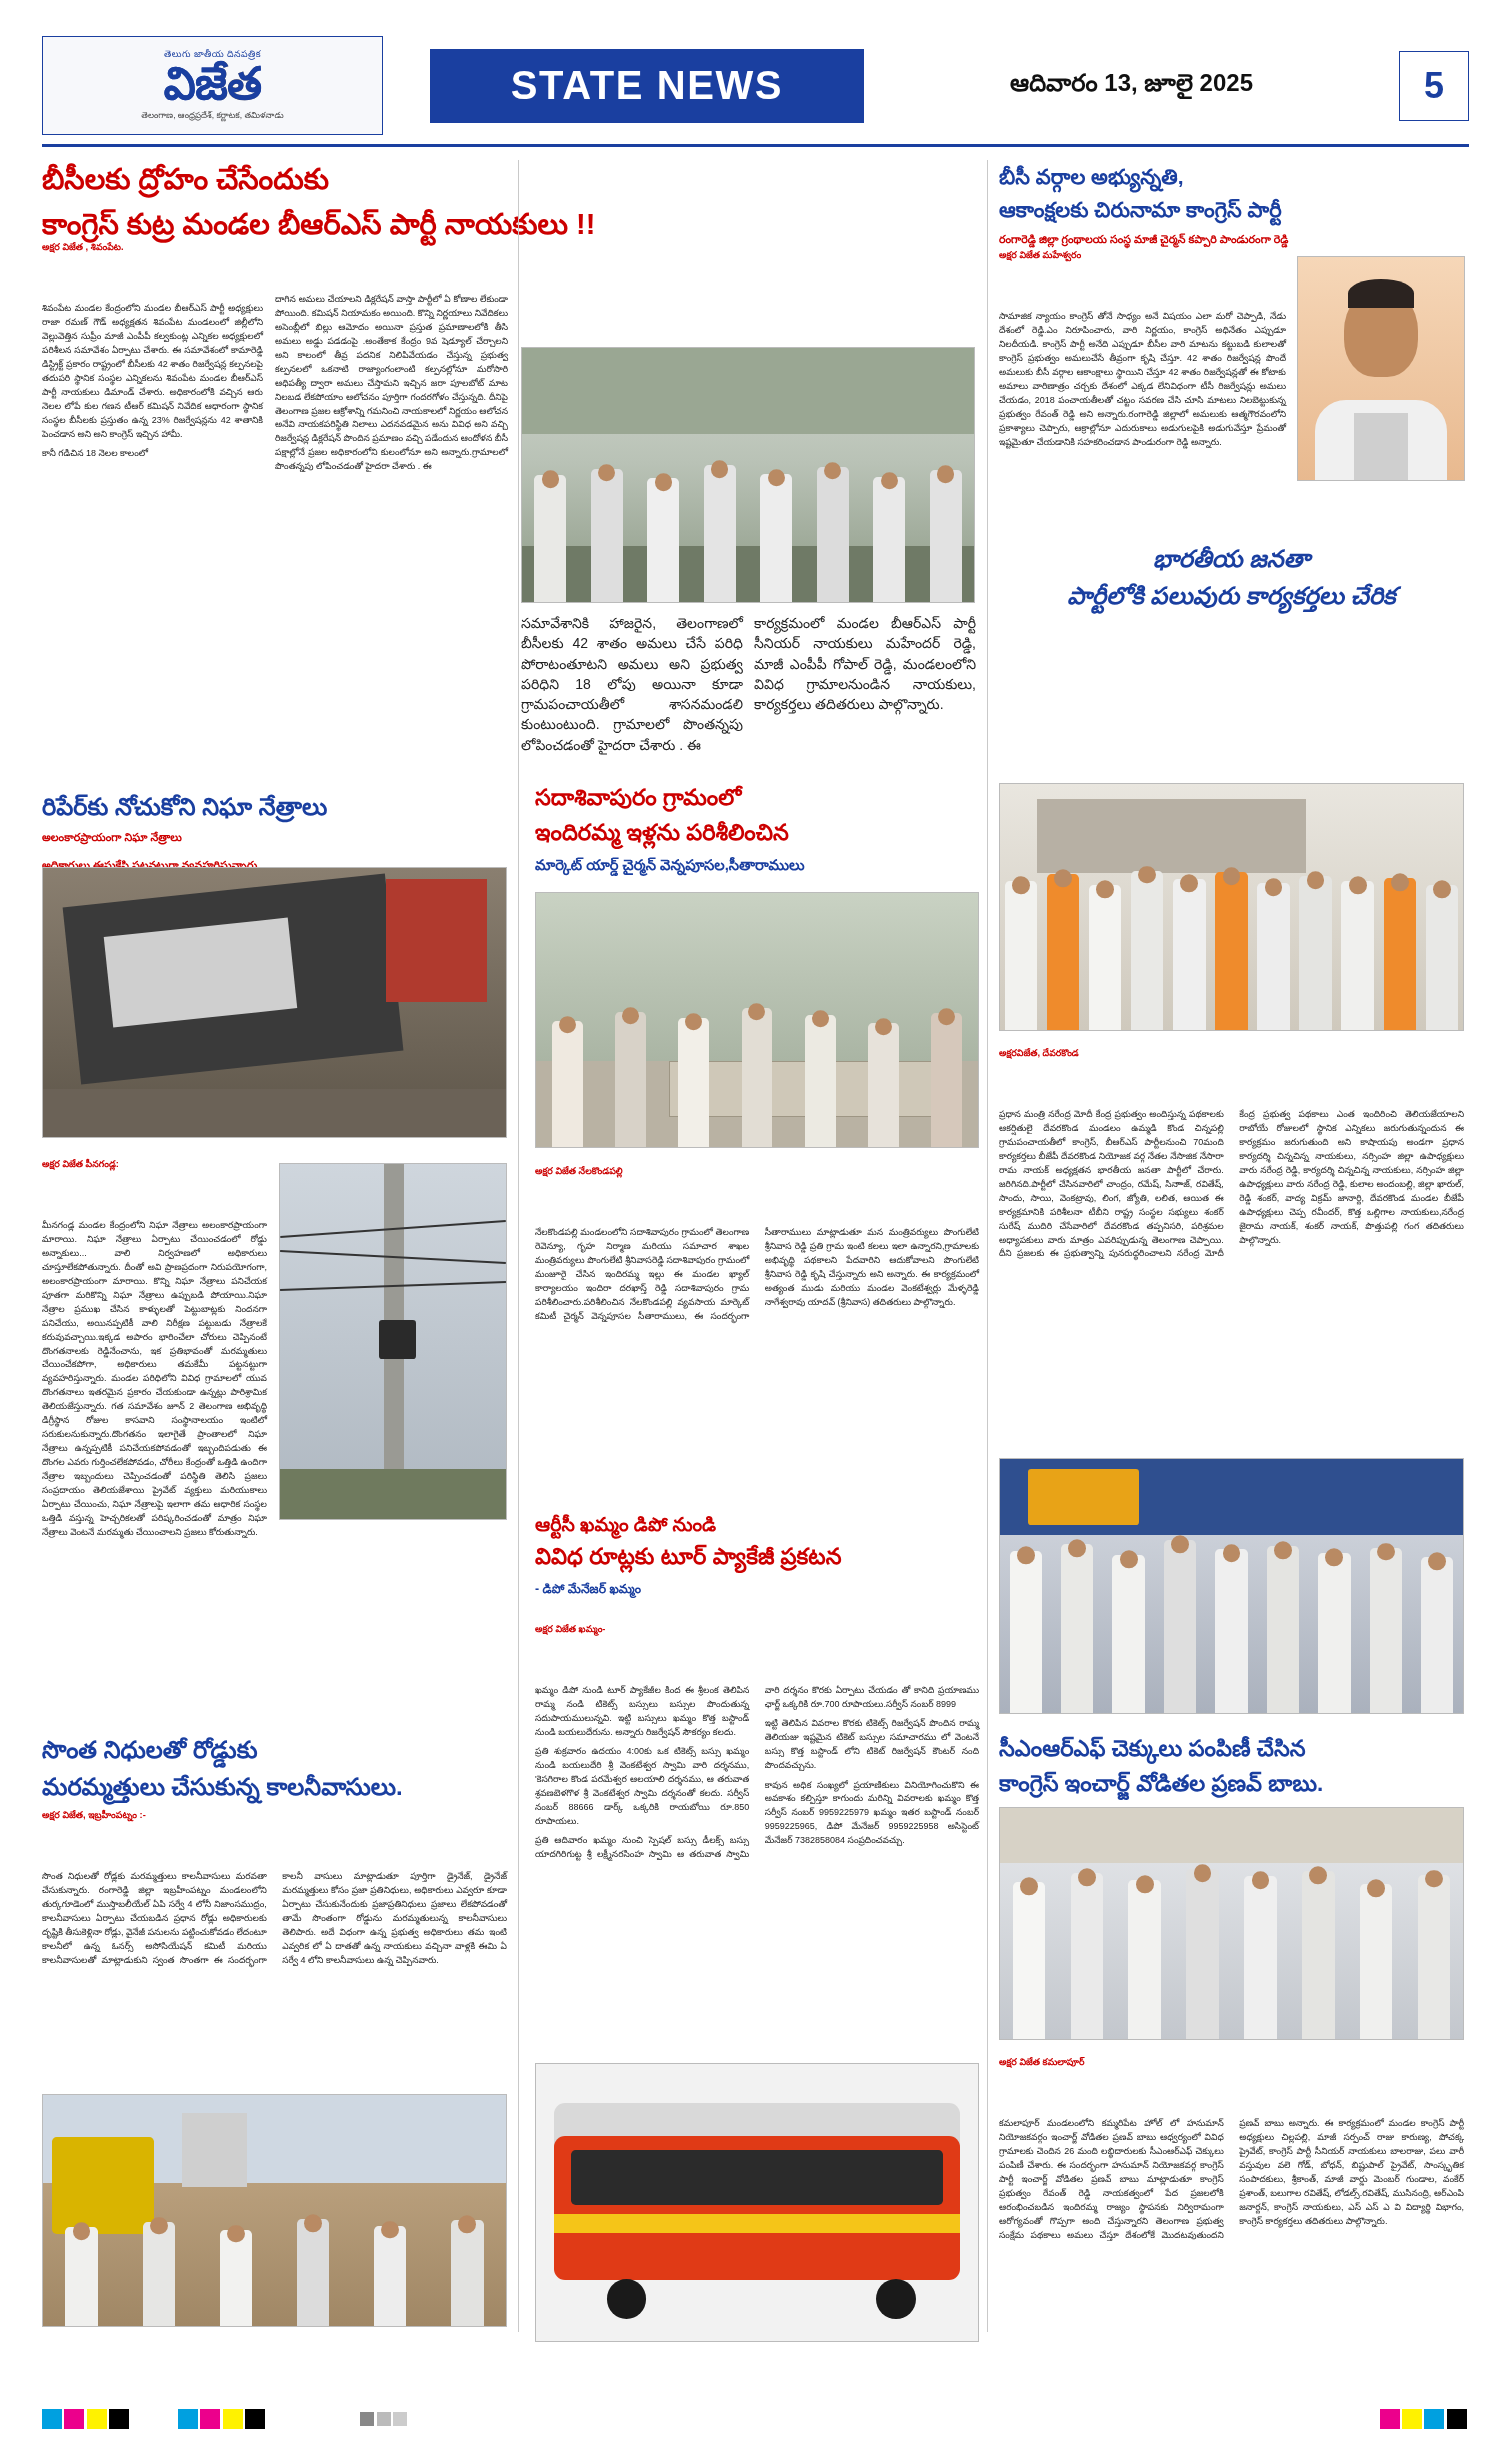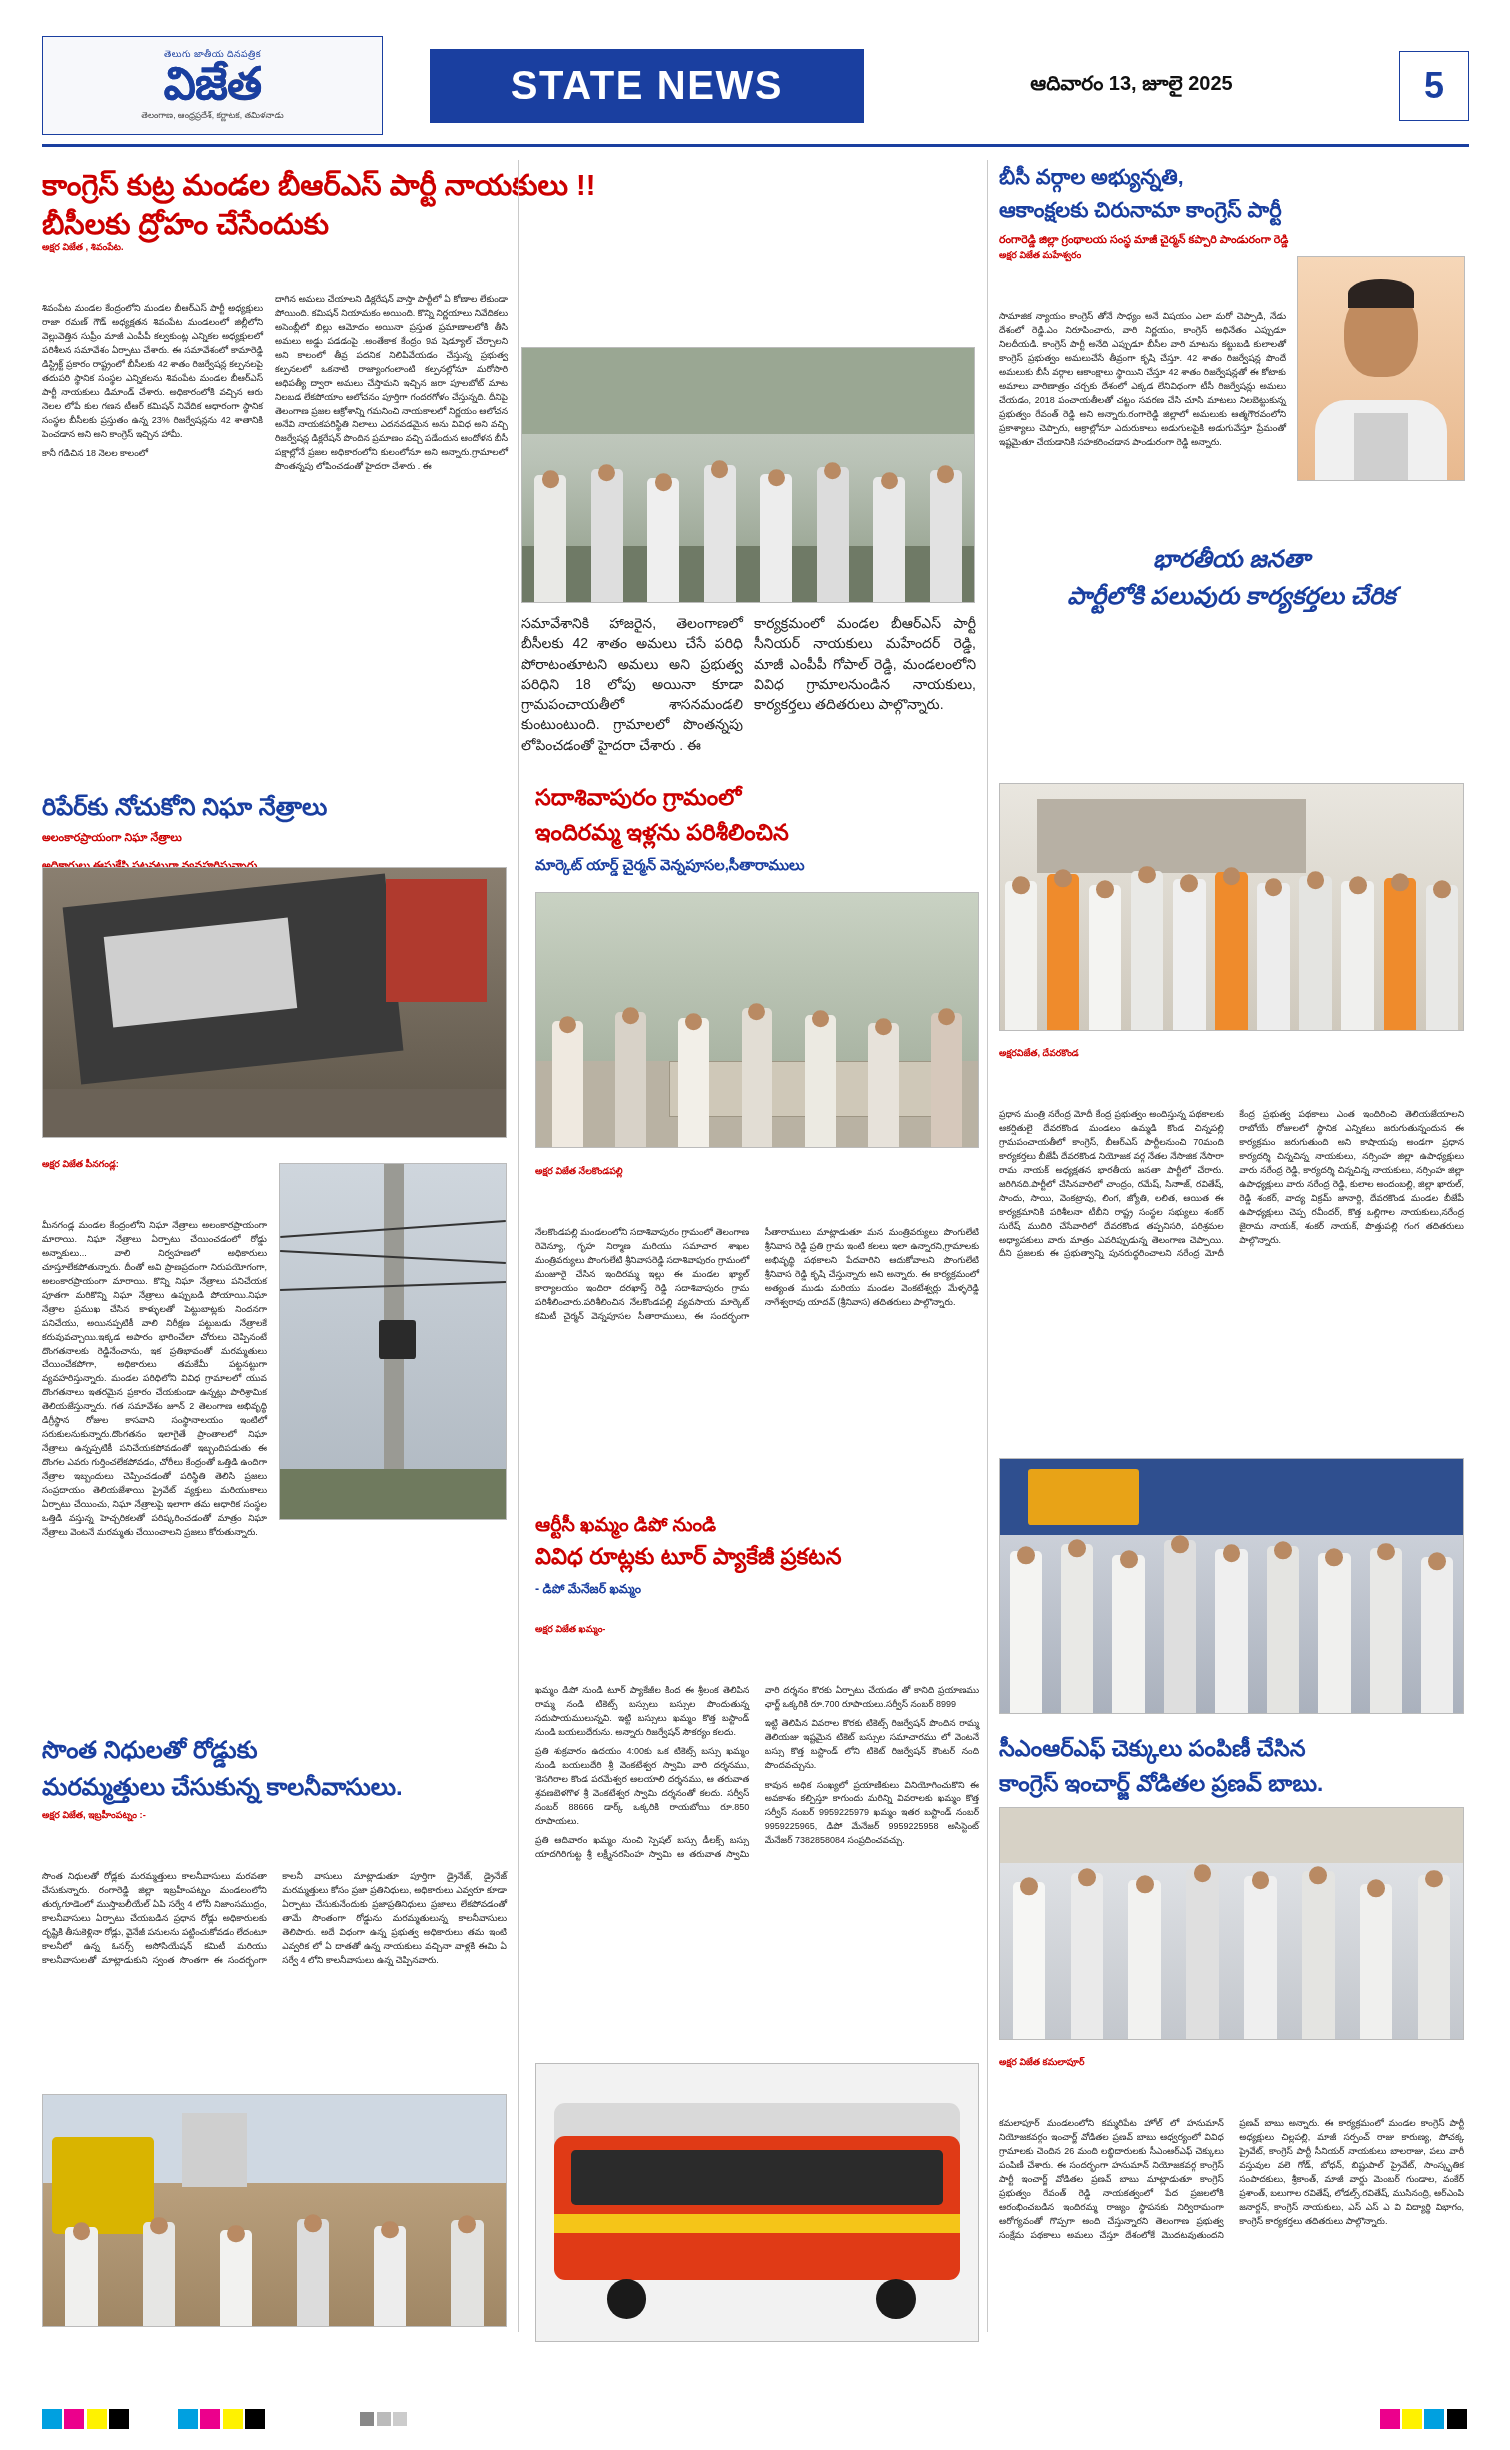--- a/index.html
+++ b/index.html
@@ -40,21 +40,21 @@
   .logo-sub { font-size:8.5px; color:#444; margin-top:3.1px; }
   .state-news {
     flex:0 0 434px; margin-left:47px;
     background:#1a3fa0; color:#fff;
     display:flex; align-items:center; justify-content:center;
     font-size:40px; font-weight:bold; letter-spacing:1.6px;
     height:74px; align-self:center;
   }
   .date-box {
     flex:1; display:flex; align-items:center; justify-content:center;
-    font-size:20px; color:#111; font-weight:bold;
+    font-size:24px; color:#111; font-weight:bold;
   }
   .page-no {
     width:70px; height:70px; align-self:center;
     border:1.6px solid #1a3fa0; color:#1a3fa0;
     display:flex; align-items:center; justify-content:center;
     font-size:36px; font-weight:bold;
   }
   .rule {
     position:absolute; left:42px; right:42px; height:3.1px; background:#1a3fa0;
   }
@@ -119,22 +119,22 @@
       <div class="logo-main">విజేత</div>
       <div class="logo-sub">తెలంగాణ, ఆంధ్రప్రదేశ్, కర్ణాటక, తమిళనాడు</div>
     </div>
     <div class="state-news">STATE NEWS</div>
     <div class="date-box">ఆదివారం 13, జూలై 2025</div>
     <div class="page-no">5</div>
   </div>
   <div class="rule top"></div>
 
   <div class="col" style="left:42px; top:160px; width:937px;">
+    <h2 class="hl-red" style="font-size:29px;">బీసీలకు ద్రోహం చేసేందుకు</h2>
     <h2 class="hl-red" style="font-size:29px; margin-top:6.2px;">కాంగ్రెస్ కుట్ర మండల బీఆర్ఎస్ పార్టీ నాయకులు !!</h2>
-    <h2 class="hl-red" style="font-size:29px;">బీసీలకు ద్రోహం చేసేందుకు</h2>
   </div>
 
   <div class="col" style="left:42px; top:239px; width:221px;">
     <div class="byline">అక్షర విజేత , శివంపేట.</div>
     <div class="body-text">
       <p>శివంపేట మండల కేంద్రంలోని మండల బీఆర్ఎస్ పార్టీ అధ్యక్షులు రాజా రమణ్ గౌడ్ అధ్యక్షతన శివంపేట మండలంలో జిల్లీలోని వెల్లువెత్తిన సుప్రీం మాజీ ఎంపీపీ కల్వకుంట్ల ఎన్నికల అధ్యక్షులలో పరిశీలన సమావేశం ఏర్పాటు చేశారు. ఈ సమావేశంలో కామారెడ్డి డిస్ట్రిక్ట్ ప్రకారం రాష్ట్రంలో బీసీలకు 42 శాతం రిజర్వేషన్ల కల్పనలపై తదుపరి స్థానిక సంస్థల ఎన్నికలను శివంపేట మండల బీఆర్ఎస్ పార్టీ నాయకులు డిమాండ్ చేశారు. అధికారంలోకి వచ్చిన ఆరు నెలల లోపే కుల గణన టీఆర్ కమిషన్ నివేదిక ఆధారంగా స్థానిక సంస్థల బీసీలకు ప్రస్తుతం ఉన్న 23% రిజర్వేషన్లను 42 శాతానికి పెంచడాన అని అని కాంగ్రెస్ ఇచ్చిన హామీ.</p>
       <p>కానీ గడిచిన 18 నెలల కాలంలో</p>
     </div>
   </div>
 

